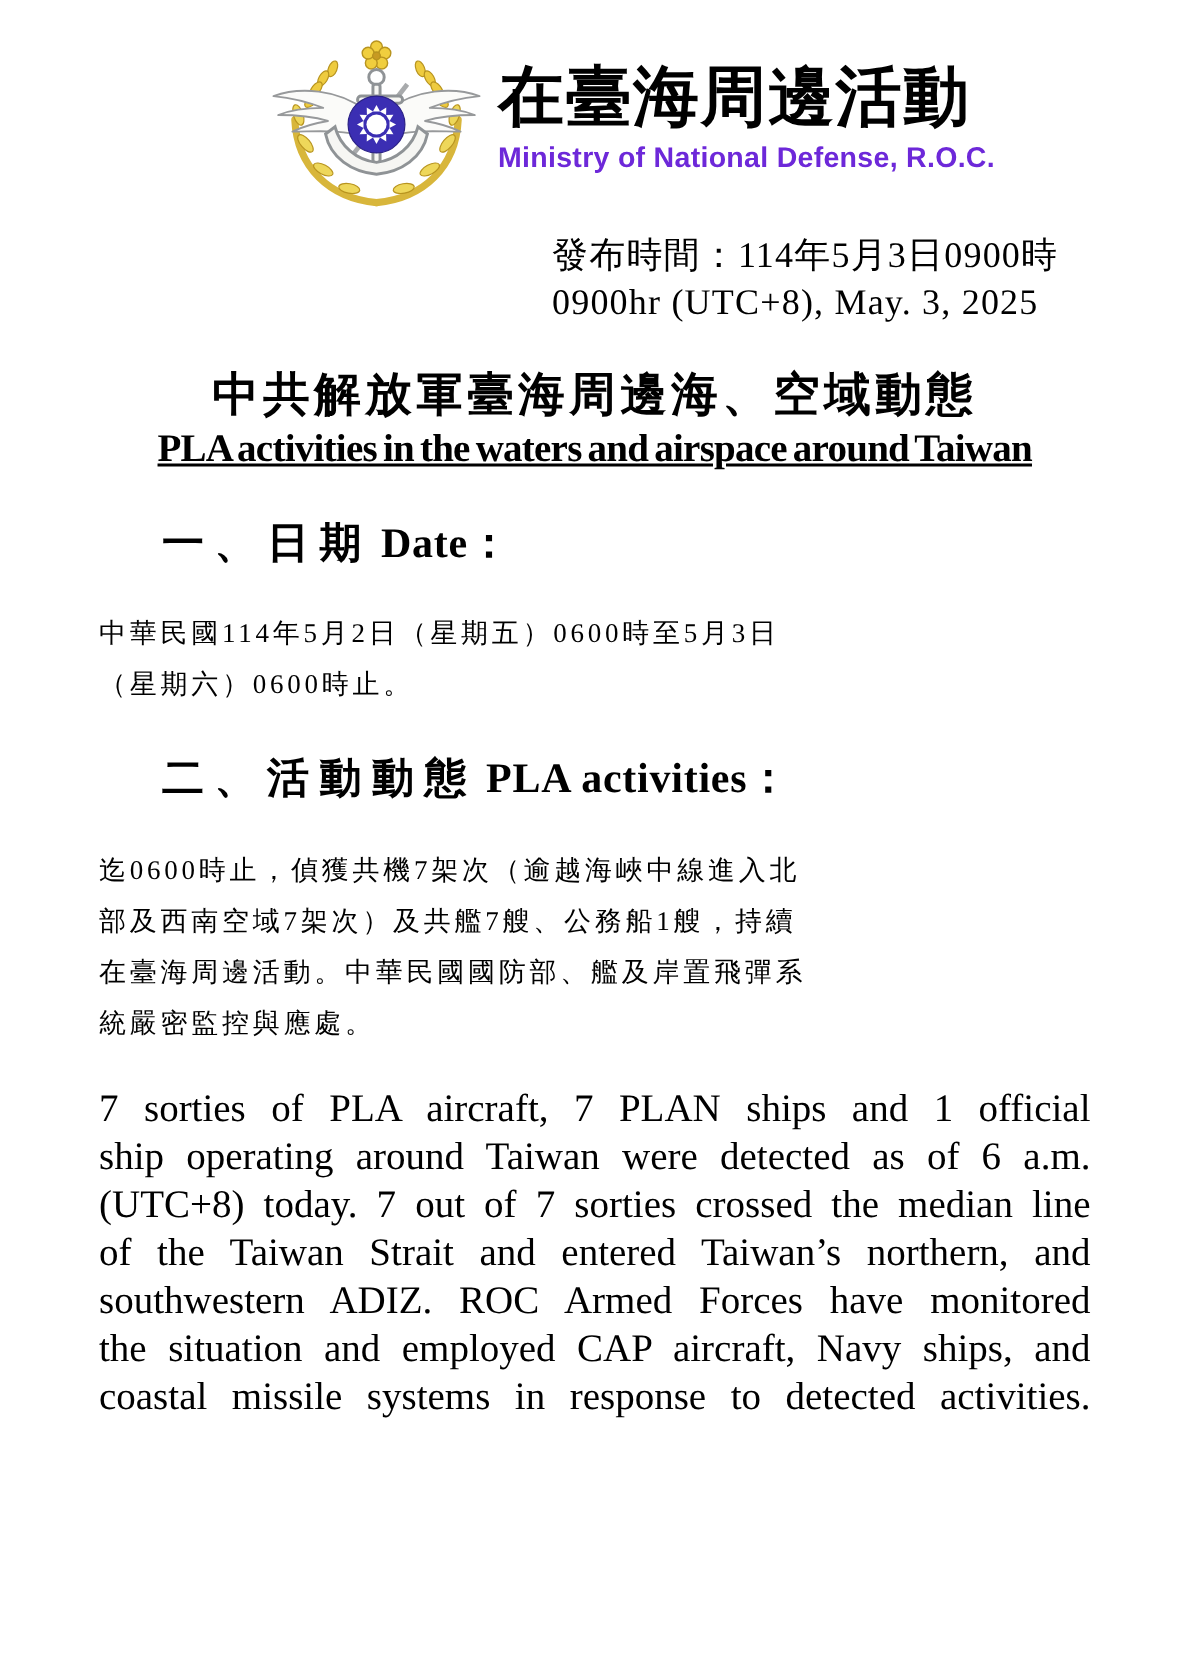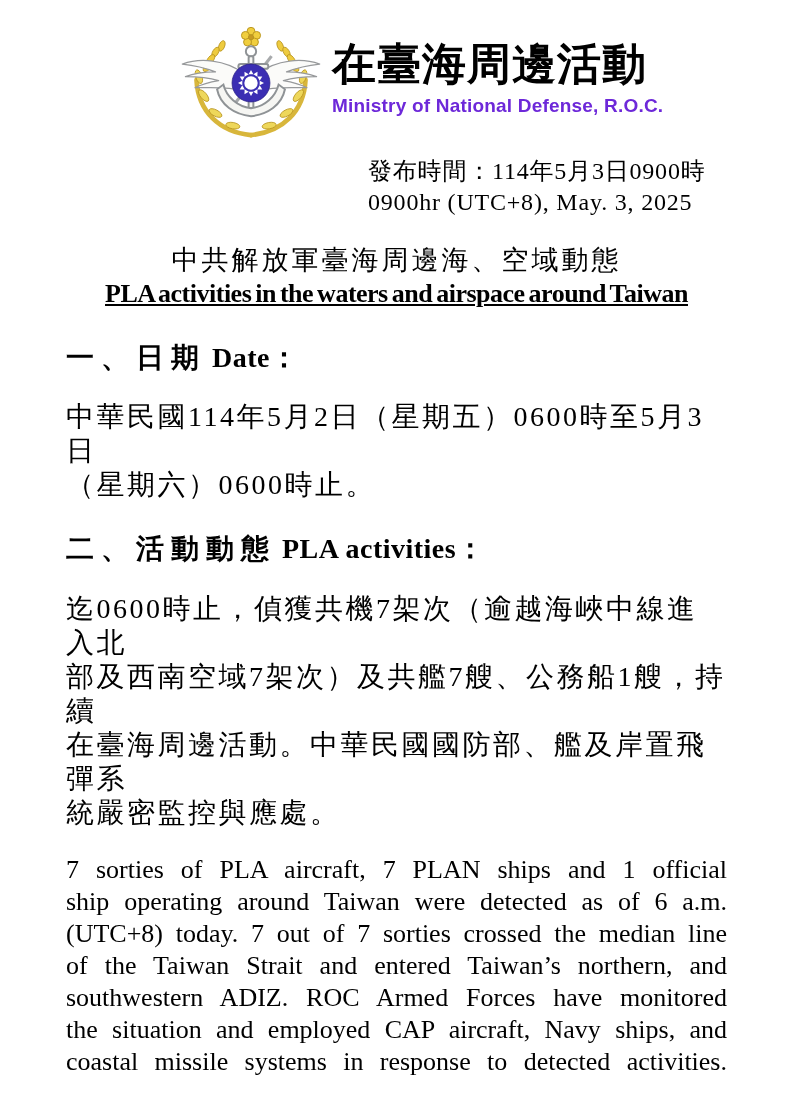--- a/index.html
+++ b/index.html
@@ -45,47 +45,47 @@
     margin: 14px 0 0 368px;
     font-size: 24px;
     line-height: 1.30;
     letter-spacing: 0.8px;
     white-space: pre-line;
   }
 
   
   .title-block { text-align: center; margin-top: 26px; }
   .title-zh {
-    font-size: 27px;
-    font-weight: normal;
+    font-size: 31px;
+    font-weight: bold;
     letter-spacing: 3px;
     line-height: 1.25;
   }
   .title-en {
     font-size: 26px;
     font-weight: bold;
     letter-spacing: -0.5px;
     word-spacing: -2px;
     line-height: 1.25;
     text-decoration: underline;
   }
 
   
   .content { margin: 0 66px; width: 661px; }
   .section-heading {
     margin-top: 30px;
     font-size: 28px;
     font-weight: bold;
     line-height: 1.2;
   }
-  .heading-zh { letter-spacing: 7px; }
+  .heading-zh { letter-spacing: 7px; margin-left: 42px; }
   .heading-en { margin-left: 6px; letter-spacing: 0.5px; }
   .para-zh {
     margin-top: 26px;
-    font-size: 28px;
+    font-size: 18px;
     line-height: 34px;
     letter-spacing: 2.5px;
     white-space: pre-line;
   }
   .para-en {
     margin-top: 24px;
     font-size: 26px;
     line-height: 32px;
     white-space: pre-line;
   }

